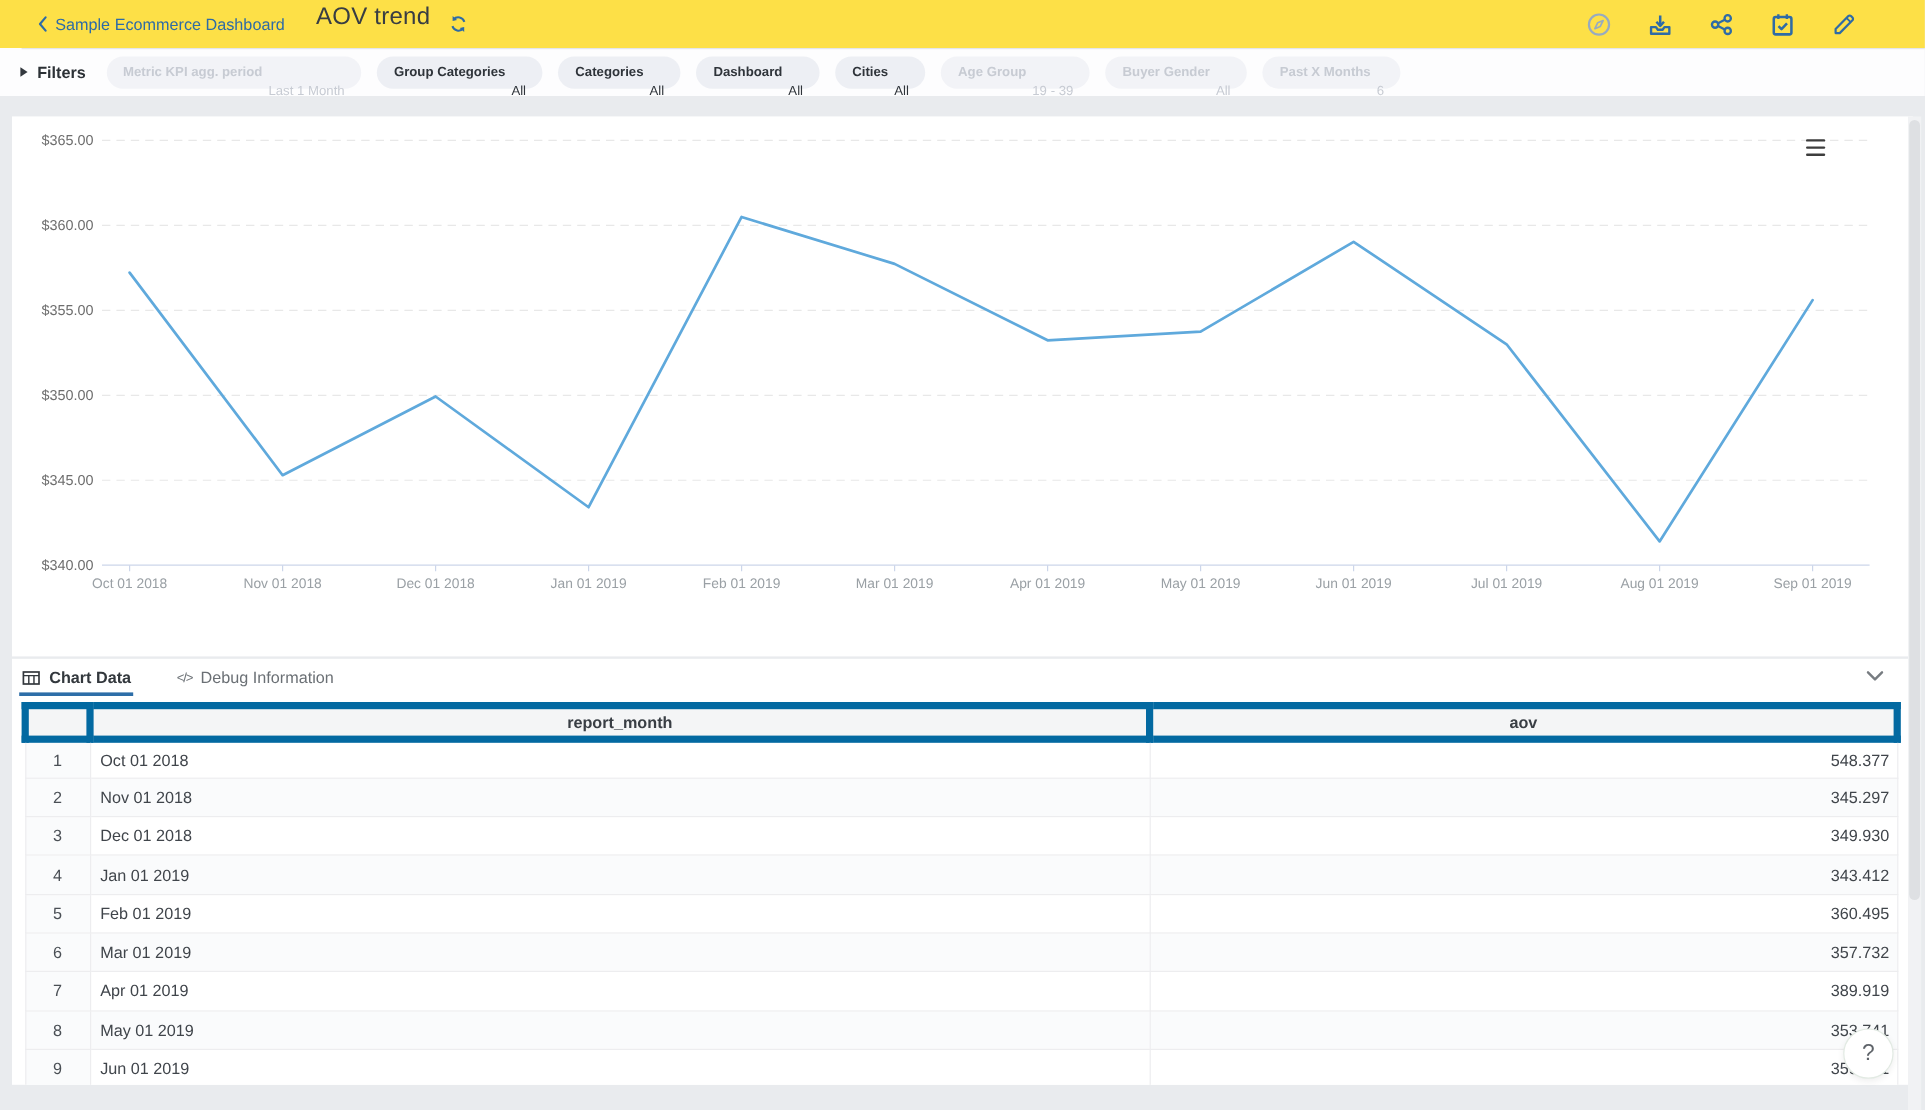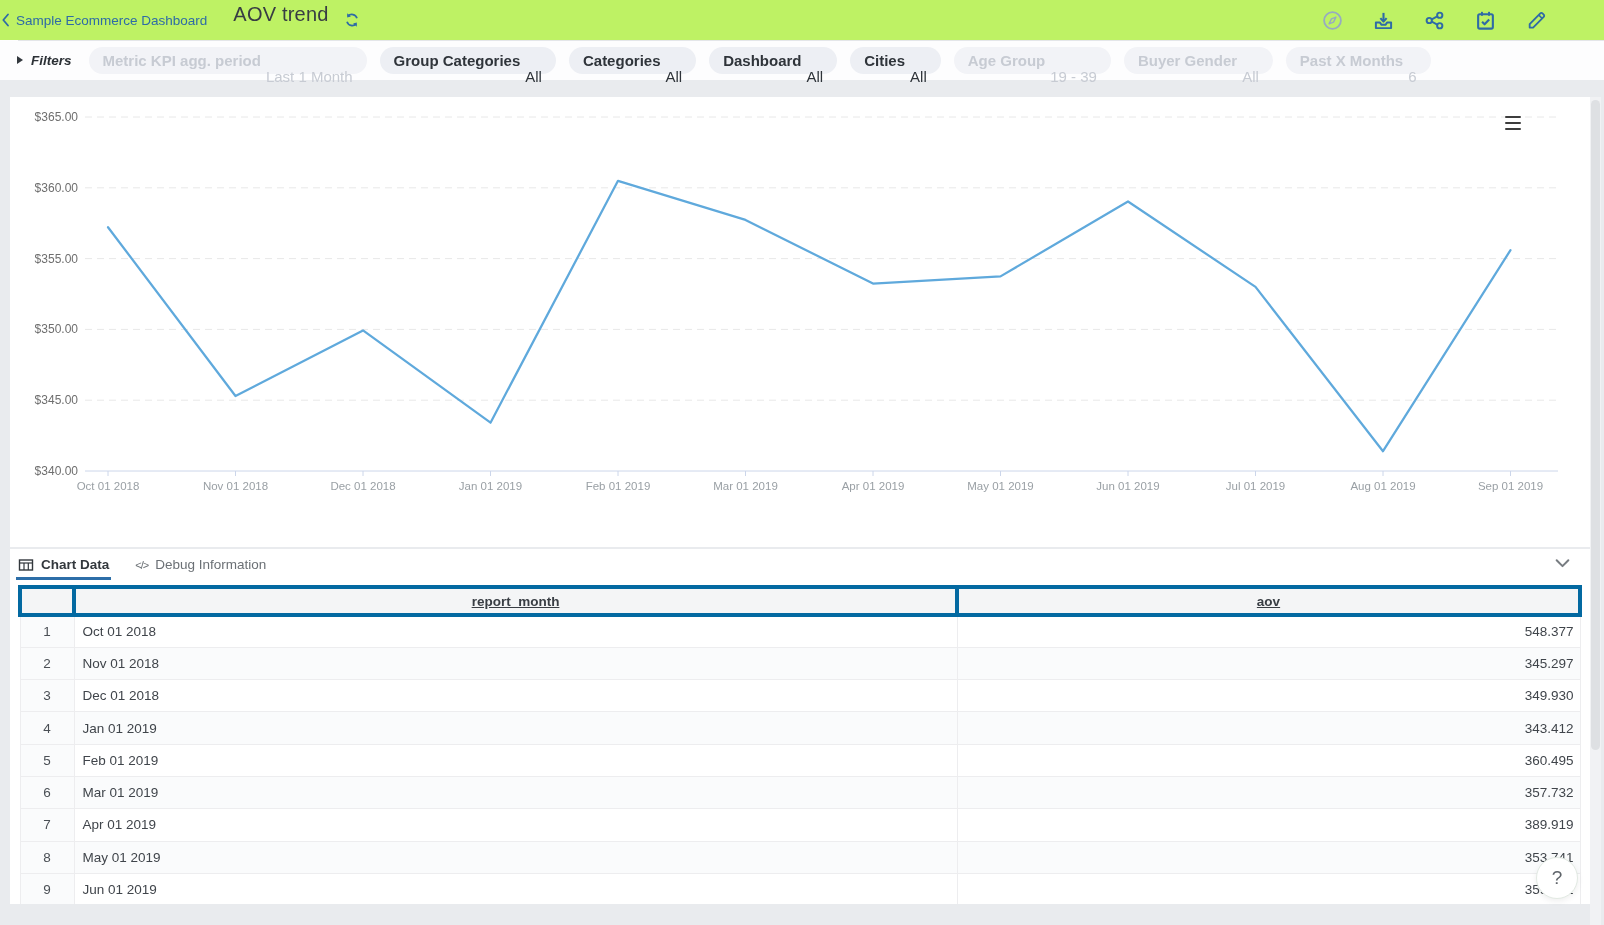--- a/index.html
+++ b/index.html
@@ -11,63 +11,63 @@
   html,body{margin:0;padding:0;}
   body{
     width:1604px;height:925px;overflow:hidden;position:relative;
     background:#e9ebee;
     font-family:"Liberation Sans","DejaVu Sans",sans-serif;
     -webkit-font-smoothing:antialiased;
   }
   
   .topbar{
     position:absolute;left:0;top:0;width:1604px;height:40px;
-    background:#bef264;display:flex;align-items:center;
+    background:#fde047;display:flex;align-items:center;padding-left:30px;
   }
   .back-link{display:flex;align-items:center;gap:5px;color:var(--accent);
     font-size:13.5px;cursor:pointer;text-decoration:none;}
   .page-title{font-size:20px;font-weight:400;color:#383d43;margin:0 0 12px 26px;letter-spacing:.2px;}
   .refresh-btn{margin-left:15px;background:none;border:none;padding:0;cursor:pointer;display:flex;}
   .topbar-icons{position:absolute;right:56px;top:0;height:40px;display:flex;align-items:center;gap:27px;}
   .icon-btn{width:24px;height:24px;background:none;border:none;padding:0;cursor:pointer;display:flex;align-items:center;justify-content:center;}
   
   .filterbar{
     position:absolute;left:0;top:40px;width:1604px;height:40px;background:#fdfdfe;
     display:flex;align-items:center;padding-left:17px;
   }
   .filterbar::before{content:"";position:absolute;left:18px;right:0;top:0;height:1px;background:#e4e6e9;}
-  .filters-toggle{display:flex;align-items:center;gap:8px;cursor:pointer;font-style:italic;}
+  .filters-toggle{display:flex;align-items:center;gap:8px;cursor:pointer;}
   .filters-caret{width:0;height:0;border-left:6px solid #33383e;border-top:4.5px solid transparent;border-bottom:4.5px solid transparent;}
   .filters-label{font-size:13.5px;font-weight:bold;color:#2c3136;}
   .pills{display:flex;align-items:center;gap:13px;margin-left:17px;}
   .pill{height:27px;border-radius:14px;background:#edeff4;padding:0 14px;display:flex;align-items:center;
-    font-size:15px;color:#2f343a;white-space:nowrap;cursor:pointer;}
+    font-size:11px;color:#2f343a;white-space:nowrap;cursor:pointer;}
   .pill .pl-label{font-weight:bold;}
   .pill .pl-value{margin-left:5px;margin-top:32px;}
   .pill.disabled{background:#f2f3f7;color:#c7cbd3;cursor:default;}
   
   .chart-card{position:absolute;left:10px;top:97px;width:1584px;height:450px;background:#ffffff;}
   .chart-svg{position:absolute;left:0;top:0;}
   .chart-svg text.ylab{font-size:12px;fill:#6e6e6e;}
   .chart-svg text.xlab{font-size:11.5px;fill:#9aa0a5;}
   .hamburger{position:absolute;right:72px;top:19px;width:17px;height:14px;background:none;border:none;padding:0;cursor:pointer;
     display:flex;flex-direction:column;justify-content:space-between;}
   .hamburger span{display:block;height:2.2px;width:16px;background:#3d3d3d;border-radius:1px;}
   
   .table-card{position:absolute;left:10px;top:549px;width:1584px;height:355px;background:#ffffff;overflow:hidden;}
-  .tabs{position:absolute;left:8px;top:0;height:31px;display:flex;align-items:center;gap:26px;}
+  .tabs{position:absolute;left:8px;top:0;height:31px;display:flex;align-items:center;gap:38px;}
   .tab{display:flex;align-items:center;gap:7px;font-size:13.5px;color:#6b7075;height:31px;position:relative;cursor:pointer;}
   .tab .code-glyph{font-size:11px;letter-spacing:-1px;color:#6b7075;}
   .tab.active{color:#33383d;font-weight:bold;}
   .tab.active::after{content:"";position:absolute;left:-2px;right:-2px;bottom:0;height:3px;background:var(--tab-underline);}
   .collapse-btn{position:absolute;right:22px;top:6px;width:20px;height:20px;background:none;border:none;padding:0;cursor:pointer;}
   .table-wrap{position:absolute;left:8px;top:36px;width:1560px;}
   table.data{border-collapse:collapse;width:1560px;table-layout:fixed;border:1px solid #e7e8ea;}
   table.data th{height:28px;background:#f4f5f6;font-size:13.5px;font-weight:bold;color:#393e44;
-    border:4px solid #0369a1;text-align:center;padding:0;text-decoration:underline;}
+    border:6px solid #0369a1;text-align:center;padding:0;}
   table.data td{height:32.3px;border:1px solid #ededef;font-size:13.5px;color:#40454b;padding:0 8px;background:#fff;overflow:hidden;white-space:nowrap;}
   table.data tr:nth-child(even) td{background:#fafbfc;}
   table.data td.num{background:#fafbfc;text-align:center;color:#4a4f55;padding:0;}
   table.data td.aov{text-align:right;padding-right:6px;}
   
   .scrollbar{position:absolute;left:1590px;top:97px;width:11px;height:828px;background:#f1f2f4;}
   .scrollbar .thumb{position:absolute;left:1px;top:3px;width:9px;height:650px;border-radius:5px;background:#dee0e3;}
   
   .help-fab{position:absolute;left:1536px;top:857px;width:42px;height:42px;border-radius:50%;
     background:#ffffff;border:1px solid #e2eae3;color:#5f646a;font-size:19px;font-family:"Liberation Sans",sans-serif;

